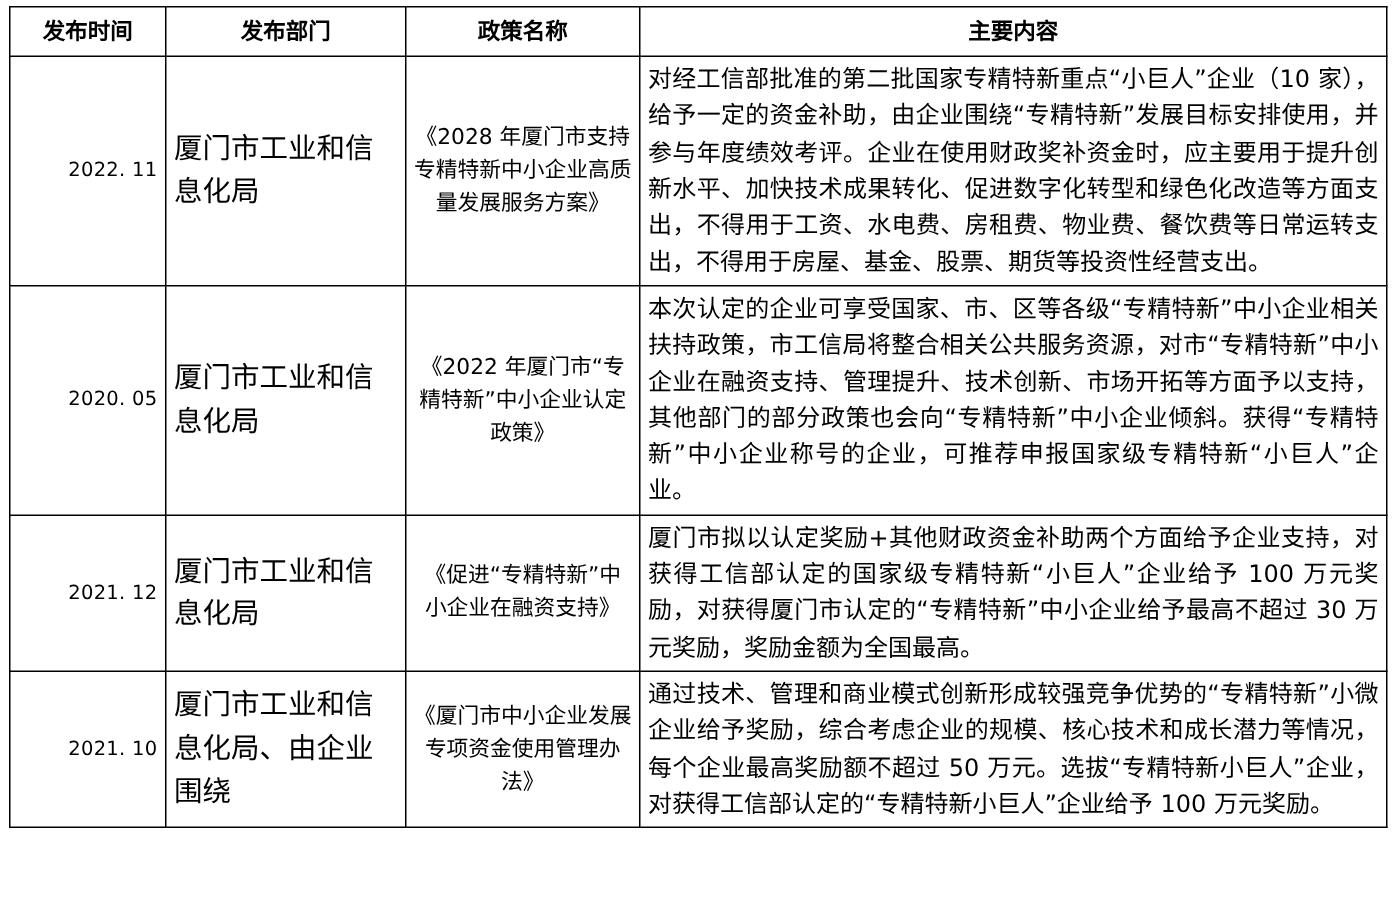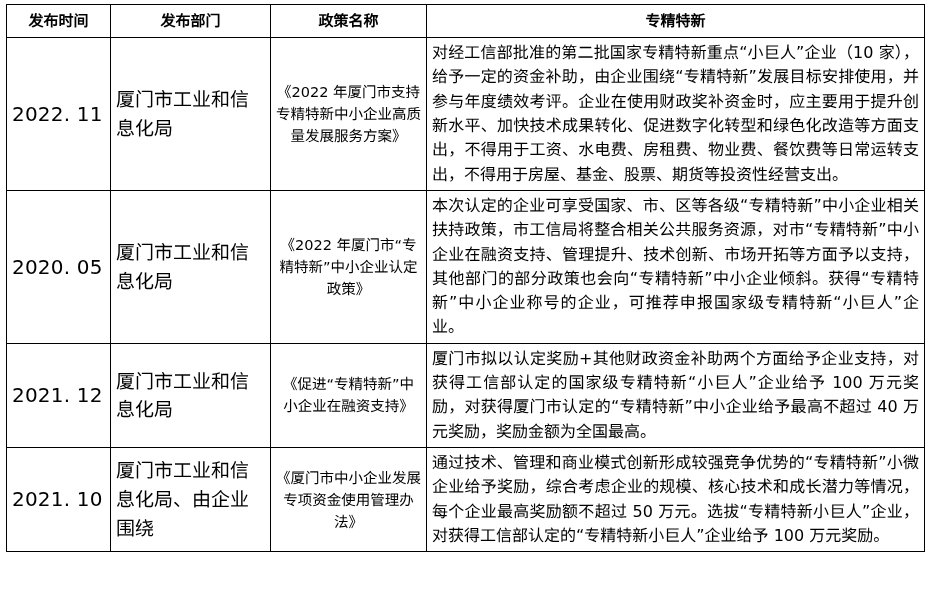--- a/index.html
+++ b/index.html
@@ -39,22 +39,22 @@
     text-align: center;
     height: 26px;
     padding: 2px 4px;
   }
   col.c-date { width: 104px; }
   col.c-dept { width: 160px; }
   col.c-name { width: 156px; }
   col.c-content { width: 498px; }
 
   td.date-cell {
-    text-align: left;
-    font-size: 20px;
+    text-align: right;
+    font-size: 13px;
     letter-spacing: 0.2px;
   }
   td.dept-cell {
     text-align: left;
     font-size: 19px;
   }
   td.name-cell {
     text-align: center;
     font-size: 14.5px;
   }
@@ -76,41 +76,41 @@
       <col class="c-date">
       <col class="c-dept">
       <col class="c-name">
       <col class="c-content">
     </colgroup>
     <thead>
       <tr>
         <th>发布时间</th>
         <th>发布部门</th>
         <th>政策名称</th>
-        <th>专精特新</th>
+        <th>主要内容</th>
       </tr>
     </thead>
     <tbody>
       <tr>
         <td class="date-cell">2022. 11</td>
         <td class="dept-cell">厦门市工业和信息化局</td>
-        <td class="name-cell">《2022 年厦门市支持专精特新中小企业高质量发展服务方案》</td>
+        <td class="name-cell">《2028 年厦门市支持专精特新中小企业高质量发展服务方案》</td>
         <td class="content-cell">对经工信部批准的第二批国家专精特新重点“小巨人”企业（10 家），给予一定的资金补助，由企业围绕“专精特新”发展目标安排使用，并参与年度绩效考评。企业在使用财政奖补资金时，应主要用于提升创新水平、加快技术成果转化、促进数字化转型和绿色化改造等方面支出，不得用于工资、水电费、房租费、物业费、餐饮费等日常运转支出，不得用于房屋、基金、股票、期货等投资性经营支出。</td>
       </tr>
       <tr>
         <td class="date-cell">2020. 05</td>
         <td class="dept-cell">厦门市工业和信息化局</td>
         <td class="name-cell">《2022 年厦门市“专精特新”中小企业认定政策》</td>
         <td class="content-cell">本次认定的企业可享受国家、市、区等各级“专精特新”中小企业相关扶持政策，市工信局将整合相关公共服务资源，对市“专精特新”中小企业在融资支持、管理提升、技术创新、市场开拓等方面予以支持，其他部门的部分政策也会向“专精特新”中小企业倾斜。获得“专精特新”中小企业称号的企业，可推荐申报国家级专精特新“小巨人”企业。</td>
       </tr>
       <tr>
         <td class="date-cell">2021. 12</td>
         <td class="dept-cell">厦门市工业和信息化局</td>
         <td class="name-cell">《促进“专精特新”中小企业在融资支持》</td>
-        <td class="content-cell centered-last">厦门市拟以认定奖励+其他财政资金补助两个方面给予企业支持，对获得工信部认定的国家级专精特新“小巨人”企业给予 100 万元奖励，对获得厦门市认定的“专精特新”中小企业给予最高不超过 40 万元奖励，奖励金额为全国最高。</td>
+        <td class="content-cell centered-last">厦门市拟以认定奖励+其他财政资金补助两个方面给予企业支持，对获得工信部认定的国家级专精特新“小巨人”企业给予 100 万元奖励，对获得厦门市认定的“专精特新”中小企业给予最高不超过 30 万元奖励，奖励金额为全国最高。</td>
       </tr>
       <tr>
         <td class="date-cell">2021. 10</td>
         <td class="dept-cell">厦门市工业和信息化局、由企业围绕</td>
         <td class="name-cell">《厦门市中小企业发展专项资金使用管理办法》</td>
         <td class="content-cell centered-last">通过技术、管理和商业模式创新形成较强竞争优势的“专精特新”小微企业给予奖励，综合考虑企业的规模、核心技术和成长潜力等情况，每个企业最高奖励额不超过 50 万元。选拔“专精特新小巨人”企业，对获得工信部认定的“专精特新小巨人”企业给予 100 万元奖励。</td>
       </tr>
     </tbody>
   </table>
 </div>

